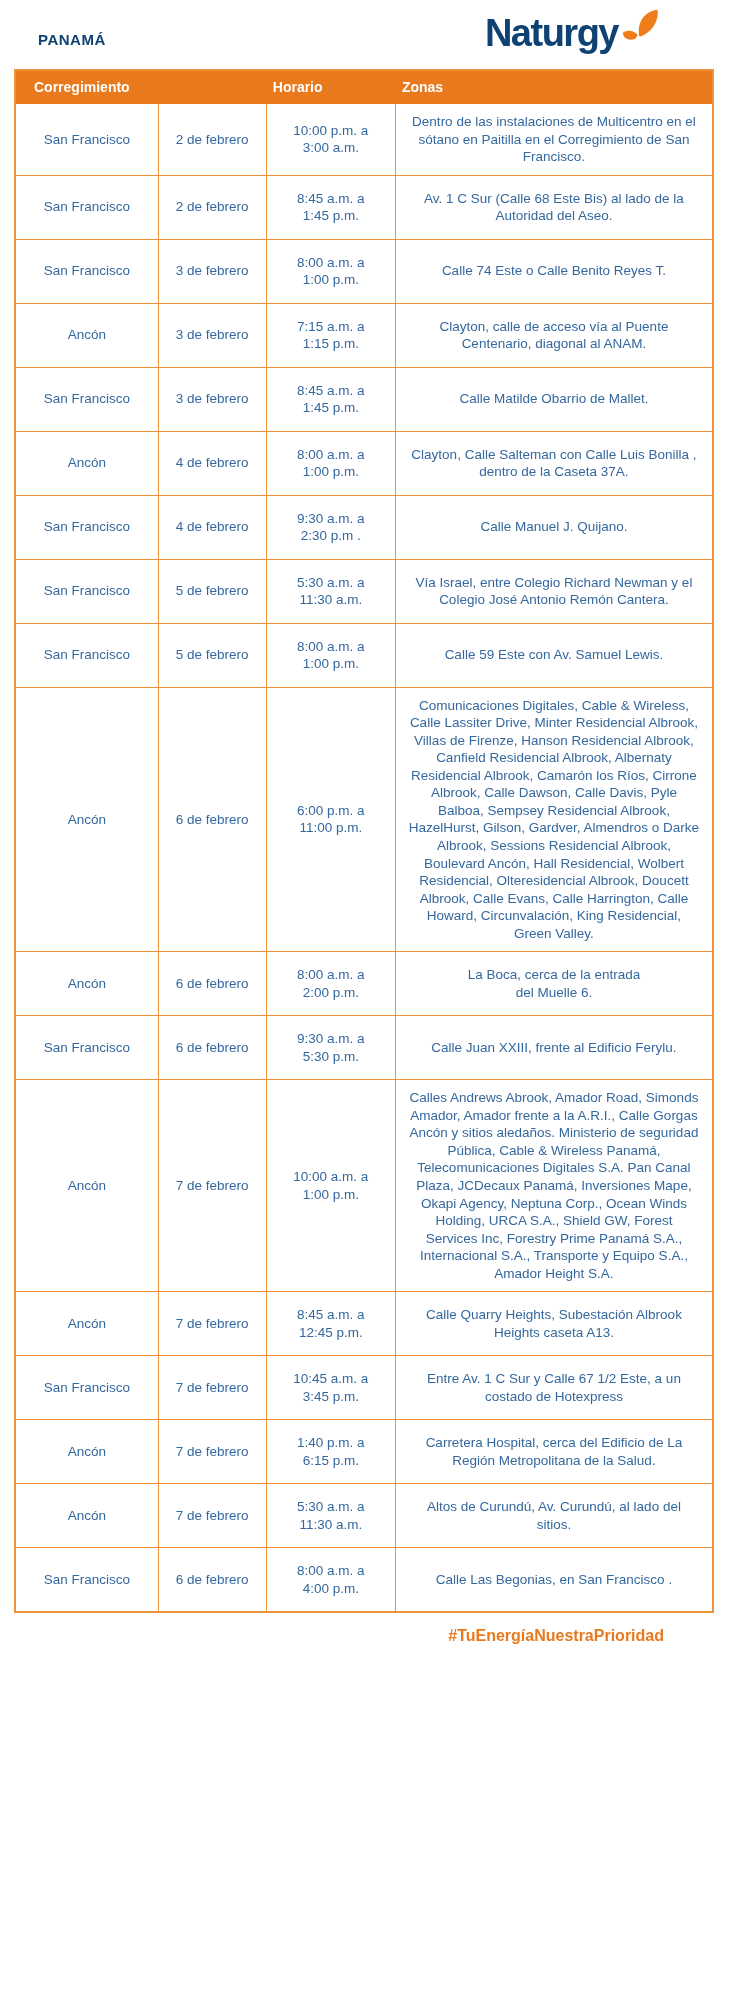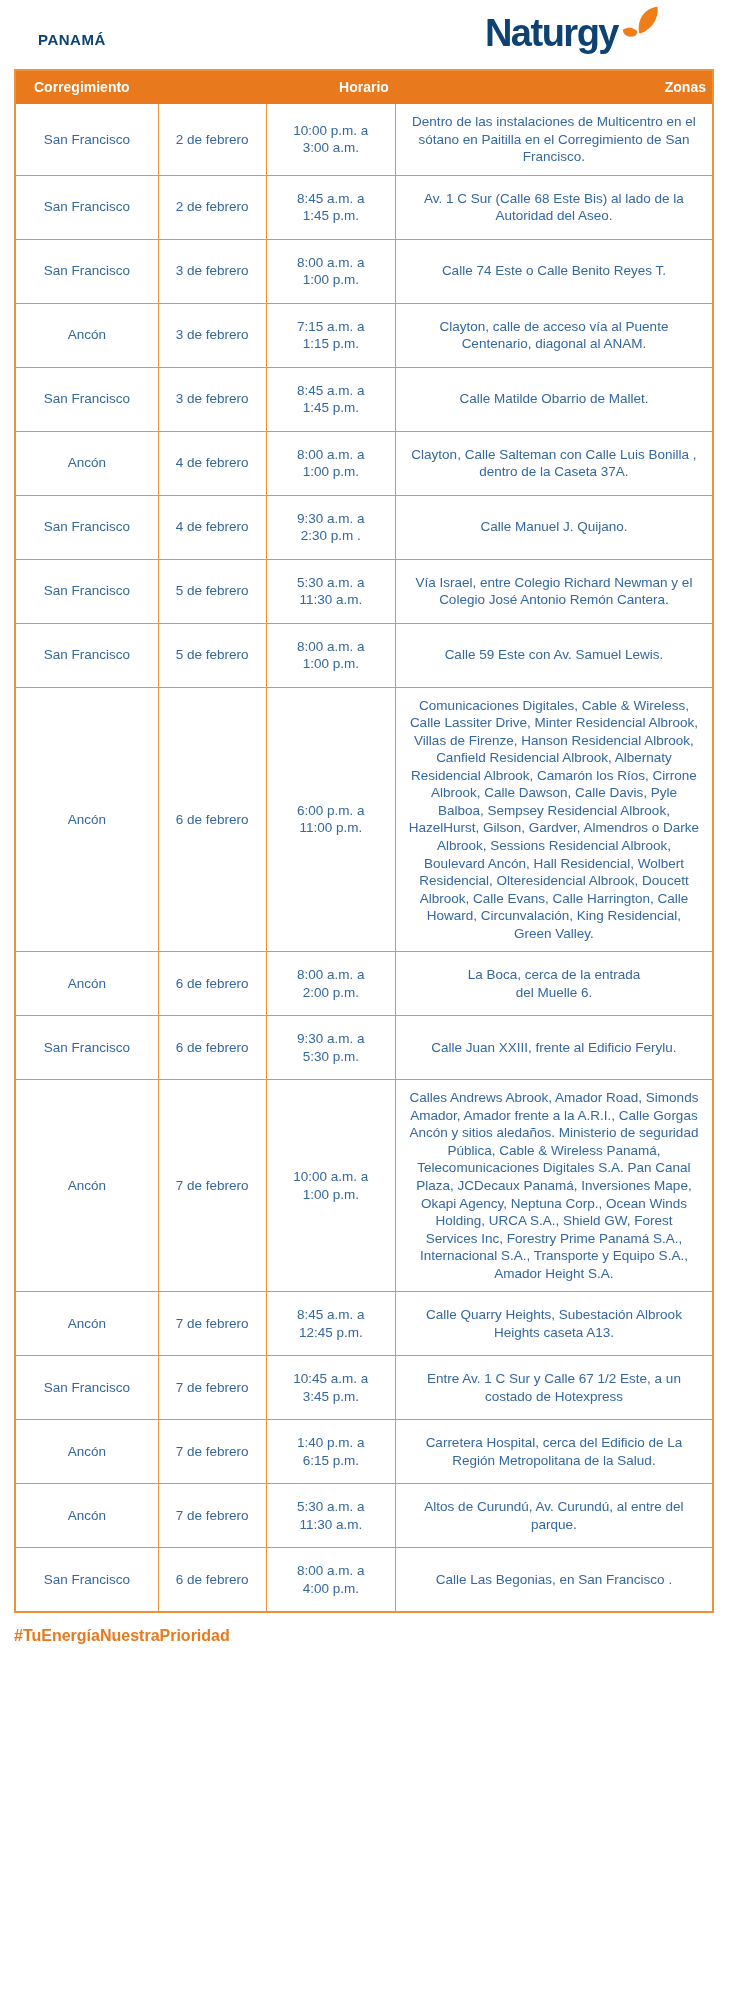--- a/index.html
+++ b/index.html
@@ -25,21 +25,21 @@
     align-items:flex-end;
     padding:4px 4px 10px 24px;
   }
   .region-label{
     font-size:15px;
     font-weight:bold;
     color:var(--navy);
     letter-spacing:.5px;
     padding-bottom:4px;
   }
-  .logo{display:flex;align-items:flex-start;}
+  .logo{display:flex;align-items:center;}
   .logo-text{
     font-size:38px;
     font-weight:bold;
     color:var(--navy);
     letter-spacing:-1.5px;
     line-height:1;
   }
   .logo-mark{margin:-10px 0 0 2px;}
   table.outage-table{
     width:700px;
@@ -54,35 +54,35 @@
   thead th{
     background:var(--orange);
     color:#ffffff;
     font-size:14px;
     font-weight:bold;
     padding:8px 6px;
     height:32px;
     border:1px solid var(--orange);
   }
   thead th.h-corr{text-align:left;padding-left:18px;}
-  thead th.h-center{text-align:right;}
+  thead th.h-center{text-align:left;}
   tbody td{
     border:1px solid var(--border-orange);
     font-size:13.5px;
     line-height:1.3;
     text-align:center;
     vertical-align:middle;
     padding:9px 8px;
     height:64px;
     color:var(--text-blue);
   }
   td.c-time, td.c-zona{white-space:pre-line;}
   td.c-zona{padding-left:12px;padding-right:12px;}
   .footer{
-    text-align:left;
+    text-align:right;
     margin-top:14px;
     font-size:16px;
     font-weight:bold;
     color:var(--orange);
   }
 </style>
 </head>
 <body>
 
 <div class="page">
@@ -244,21 +244,21 @@
       <td class="c-time">1:40 p.m. a
 6:15 p.m.</td>
       <td class="c-zona">Carretera Hospital, cerca del Edificio de La Región Metropolitana de la Salud.</td>
     </tr>
 
     <tr>
       <td class="c-corr">Ancón</td>
       <td class="c-date">7 de febrero</td>
       <td class="c-time">5:30 a.m. a
 11:30 a.m.</td>
-      <td class="c-zona">Altos de Curundú, Av. Curundú, al entre del parque.</td>
+      <td class="c-zona">Altos de Curundú, Av. Curundú, al lado del sitios.</td>
     </tr>
 
     <tr>
       <td class="c-corr">San Francisco</td>
       <td class="c-date">6 de febrero</td>
       <td class="c-time">8:00 a.m. a
 4:00 p.m.</td>
       <td class="c-zona">Calle Las Begonias, en San Francisco .</td>
     </tr>
   </tbody>

